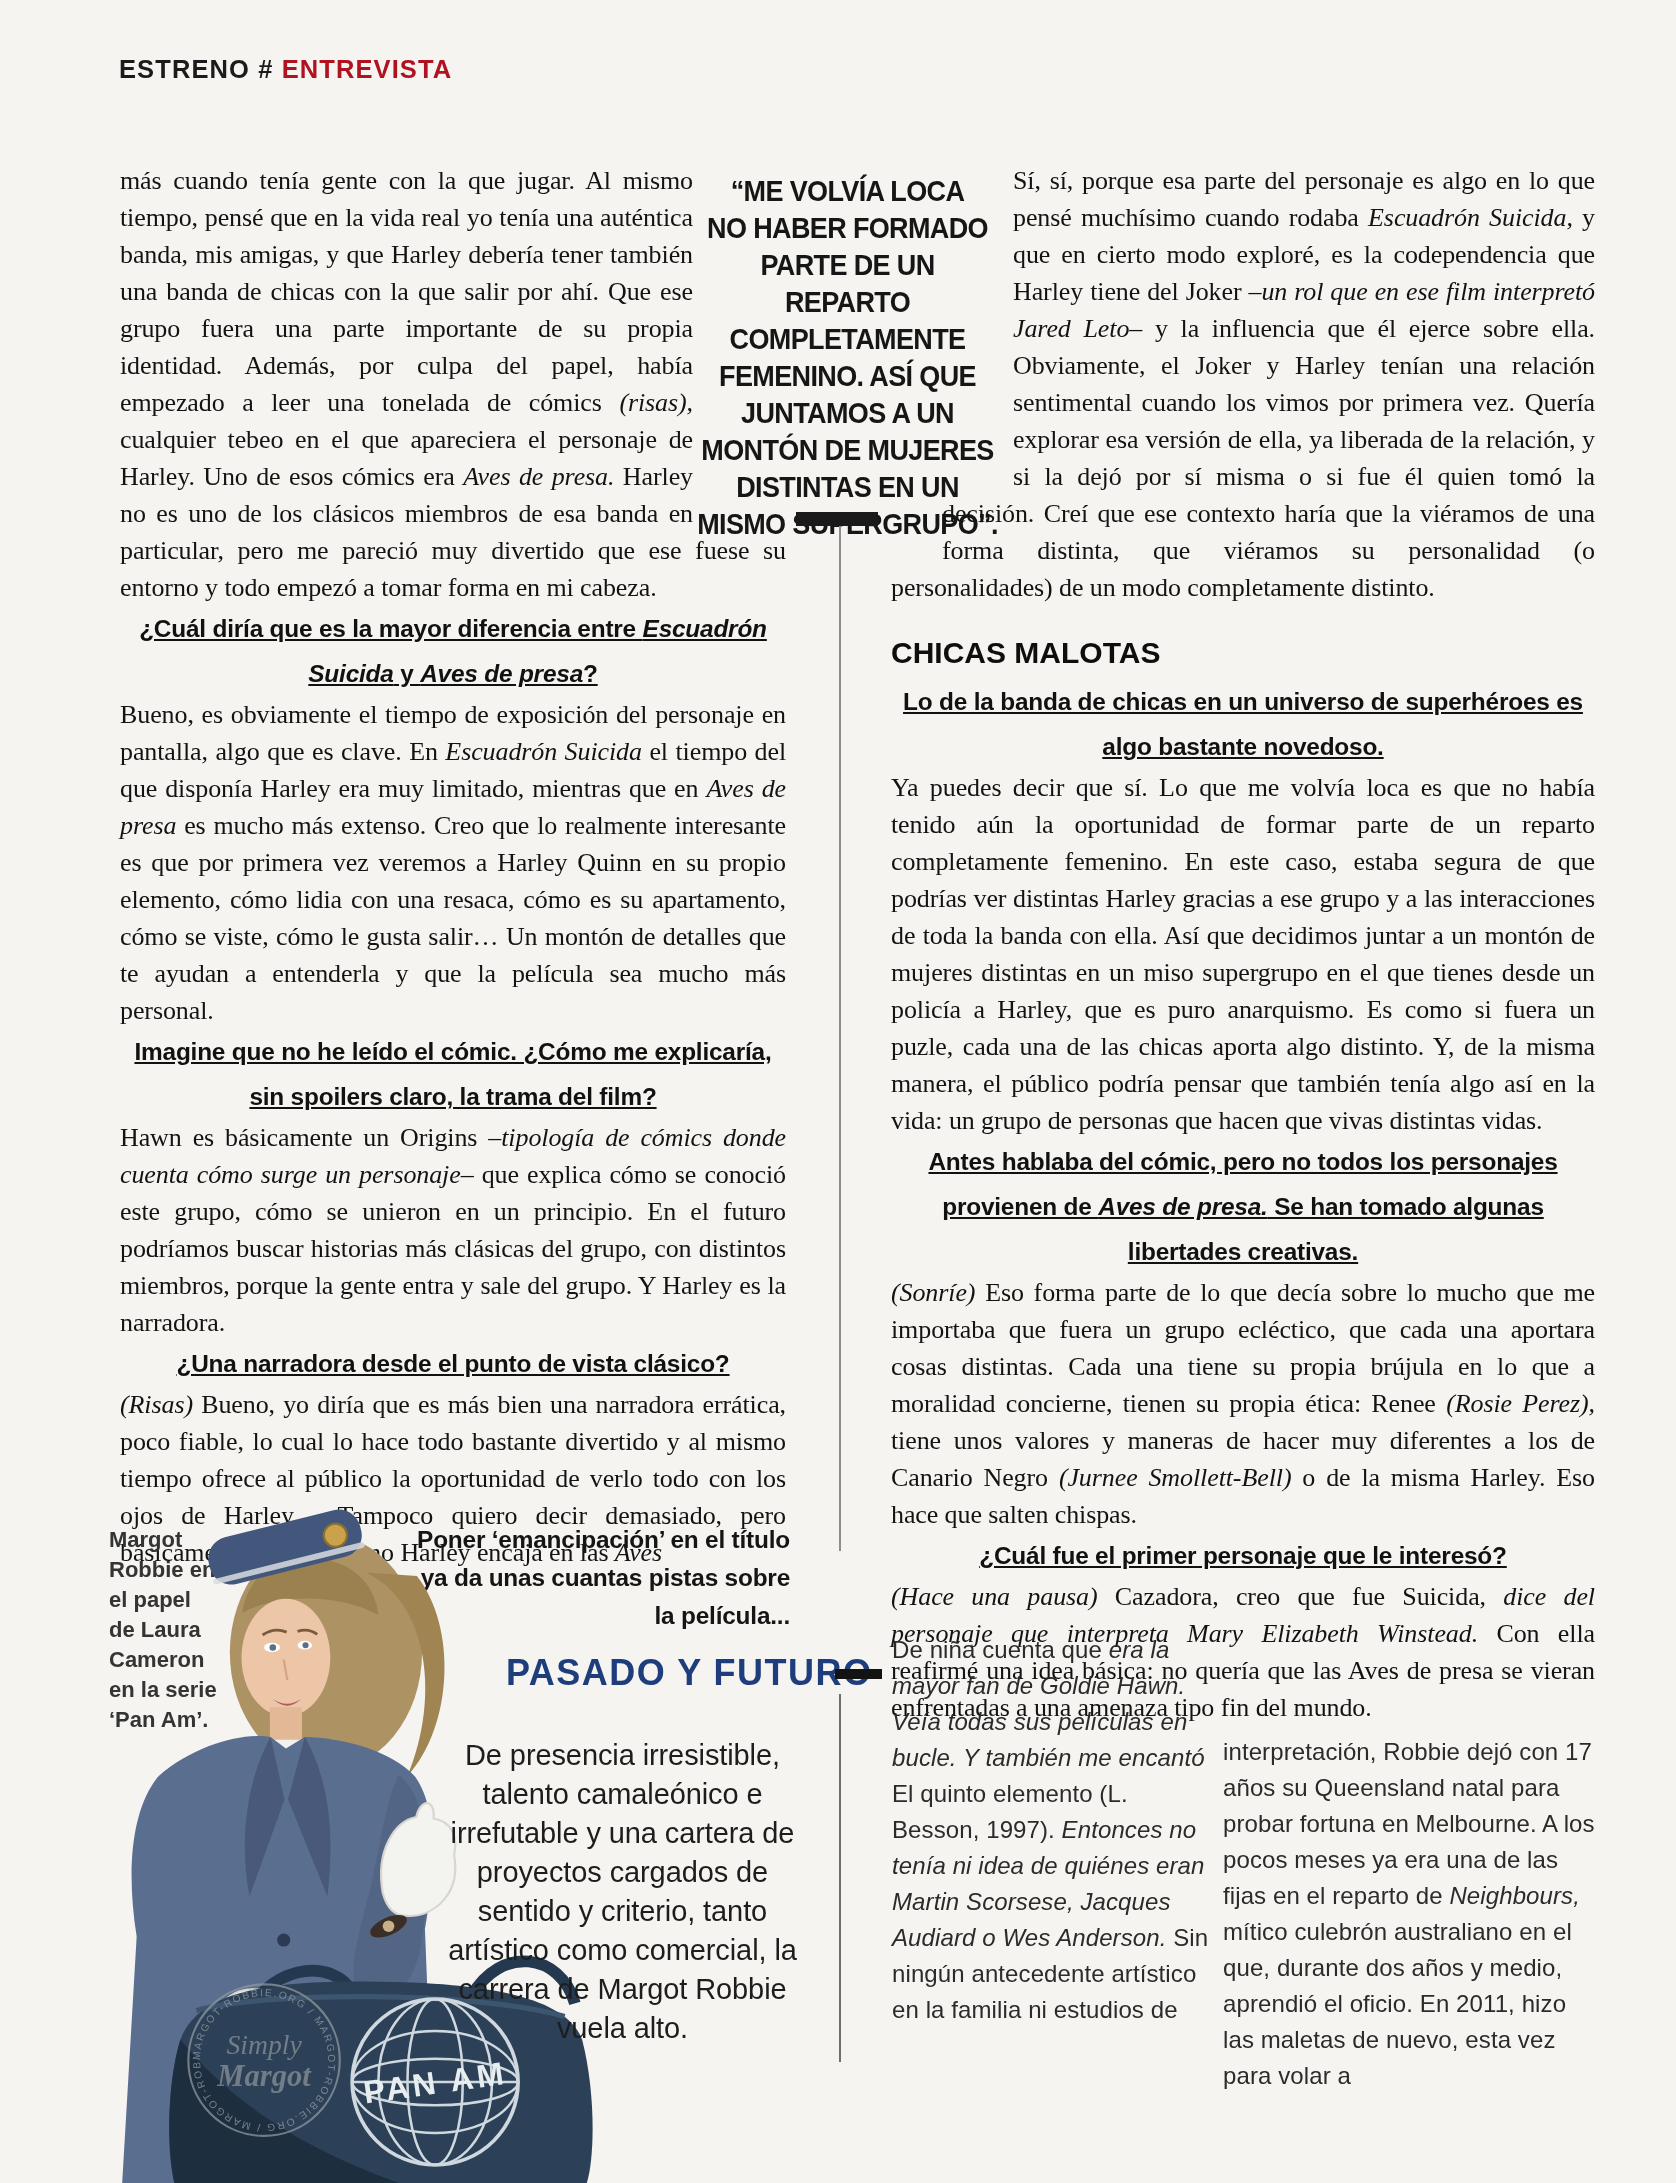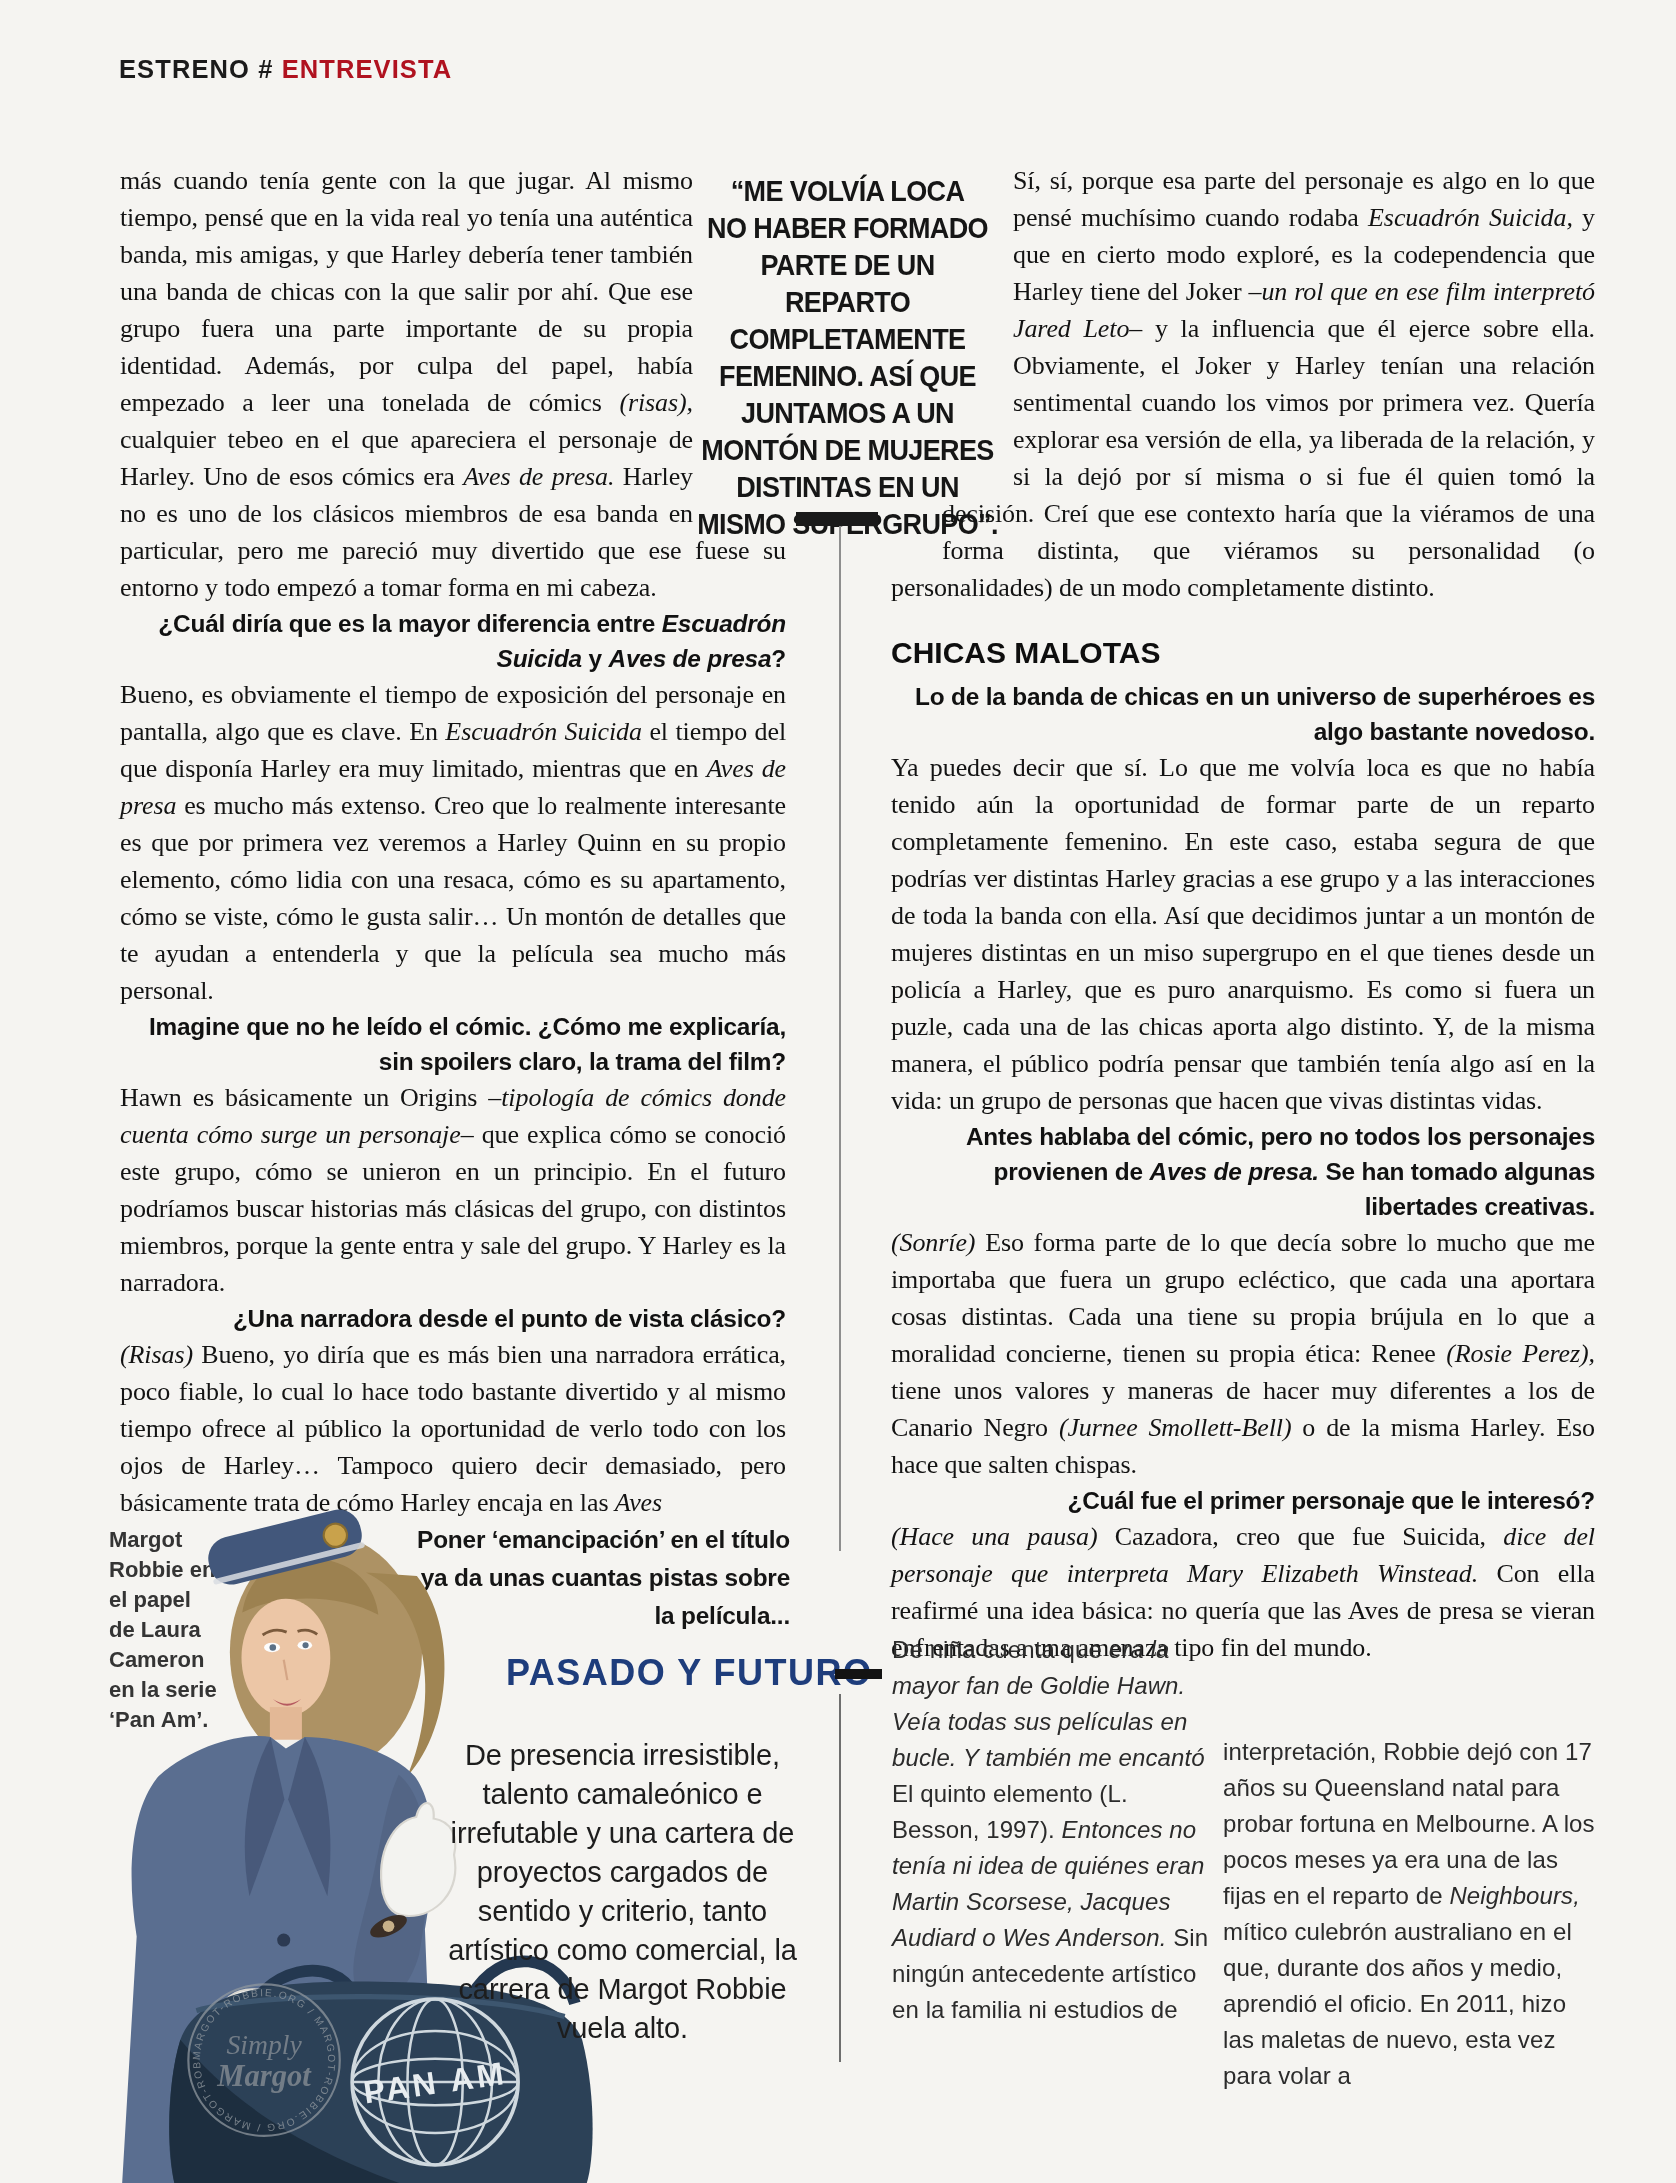--- a/index.html
+++ b/index.html
@@ -7,21 +7,21 @@
   .page{position:relative;width:1468px;height:2183px;font-family:"Liberation Serif",serif;color:#151515;}
   .abs{position:absolute;}
 
   
   .kicker{left:119px;top:55px;font-family:"Liberation Sans",sans-serif;font-size:25.5px;font-weight:600;letter-spacing:1.1px;color:#1b1b1b;}
   .kicker .red{color:var(--accent_red,#b0121f);}
 
   
   .flow p{margin:0;}
   .flow p.body{font-size:26px;line-height:37px;text-align:justify;letter-spacing:-0.1px;color:#131313;}
-  .flow p.q{font-family:"Liberation Sans",sans-serif;font-weight:bold;font-size:24.4px;line-height:35px;letter-spacing:-0.2px;color:#111;text-align:right;}
+  .flow p.q{font-family:"Liberation Sans",sans-serif;font-weight:bold;font-size:24.4px;line-height:45px;letter-spacing:-0.2px;color:#111;text-align:center;text-decoration:underline;}
   .flow p.h{font-family:"Liberation Sans",sans-serif;font-weight:bold;font-size:30px;line-height:32px;margin:31px 0 10.2px 0;letter-spacing:0;color:#0e0e0e;}
   .it{font-style:italic;}
   .left-flow{left:120px;top:162px;width:666px;}
   .right-flow{left:891px;top:162px;width:704px;}
   .spacer-r{float:right;width:93px;height:368px;}
   .spacer-l1{float:left;width:122px;height:313px;}
   .spacer-l2{float:left;clear:left;width:51px;height:76px;}
 
   
   .pull-quote{left:680px;top:172px;width:335px;font-family:"Liberation Sans",sans-serif;font-weight:bold;font-size:30px;line-height:37px;letter-spacing:-0.7px;text-align:center;white-space:pre-line;color:#161616;transform:scaleX(.9);transform-origin:50% 0;}

